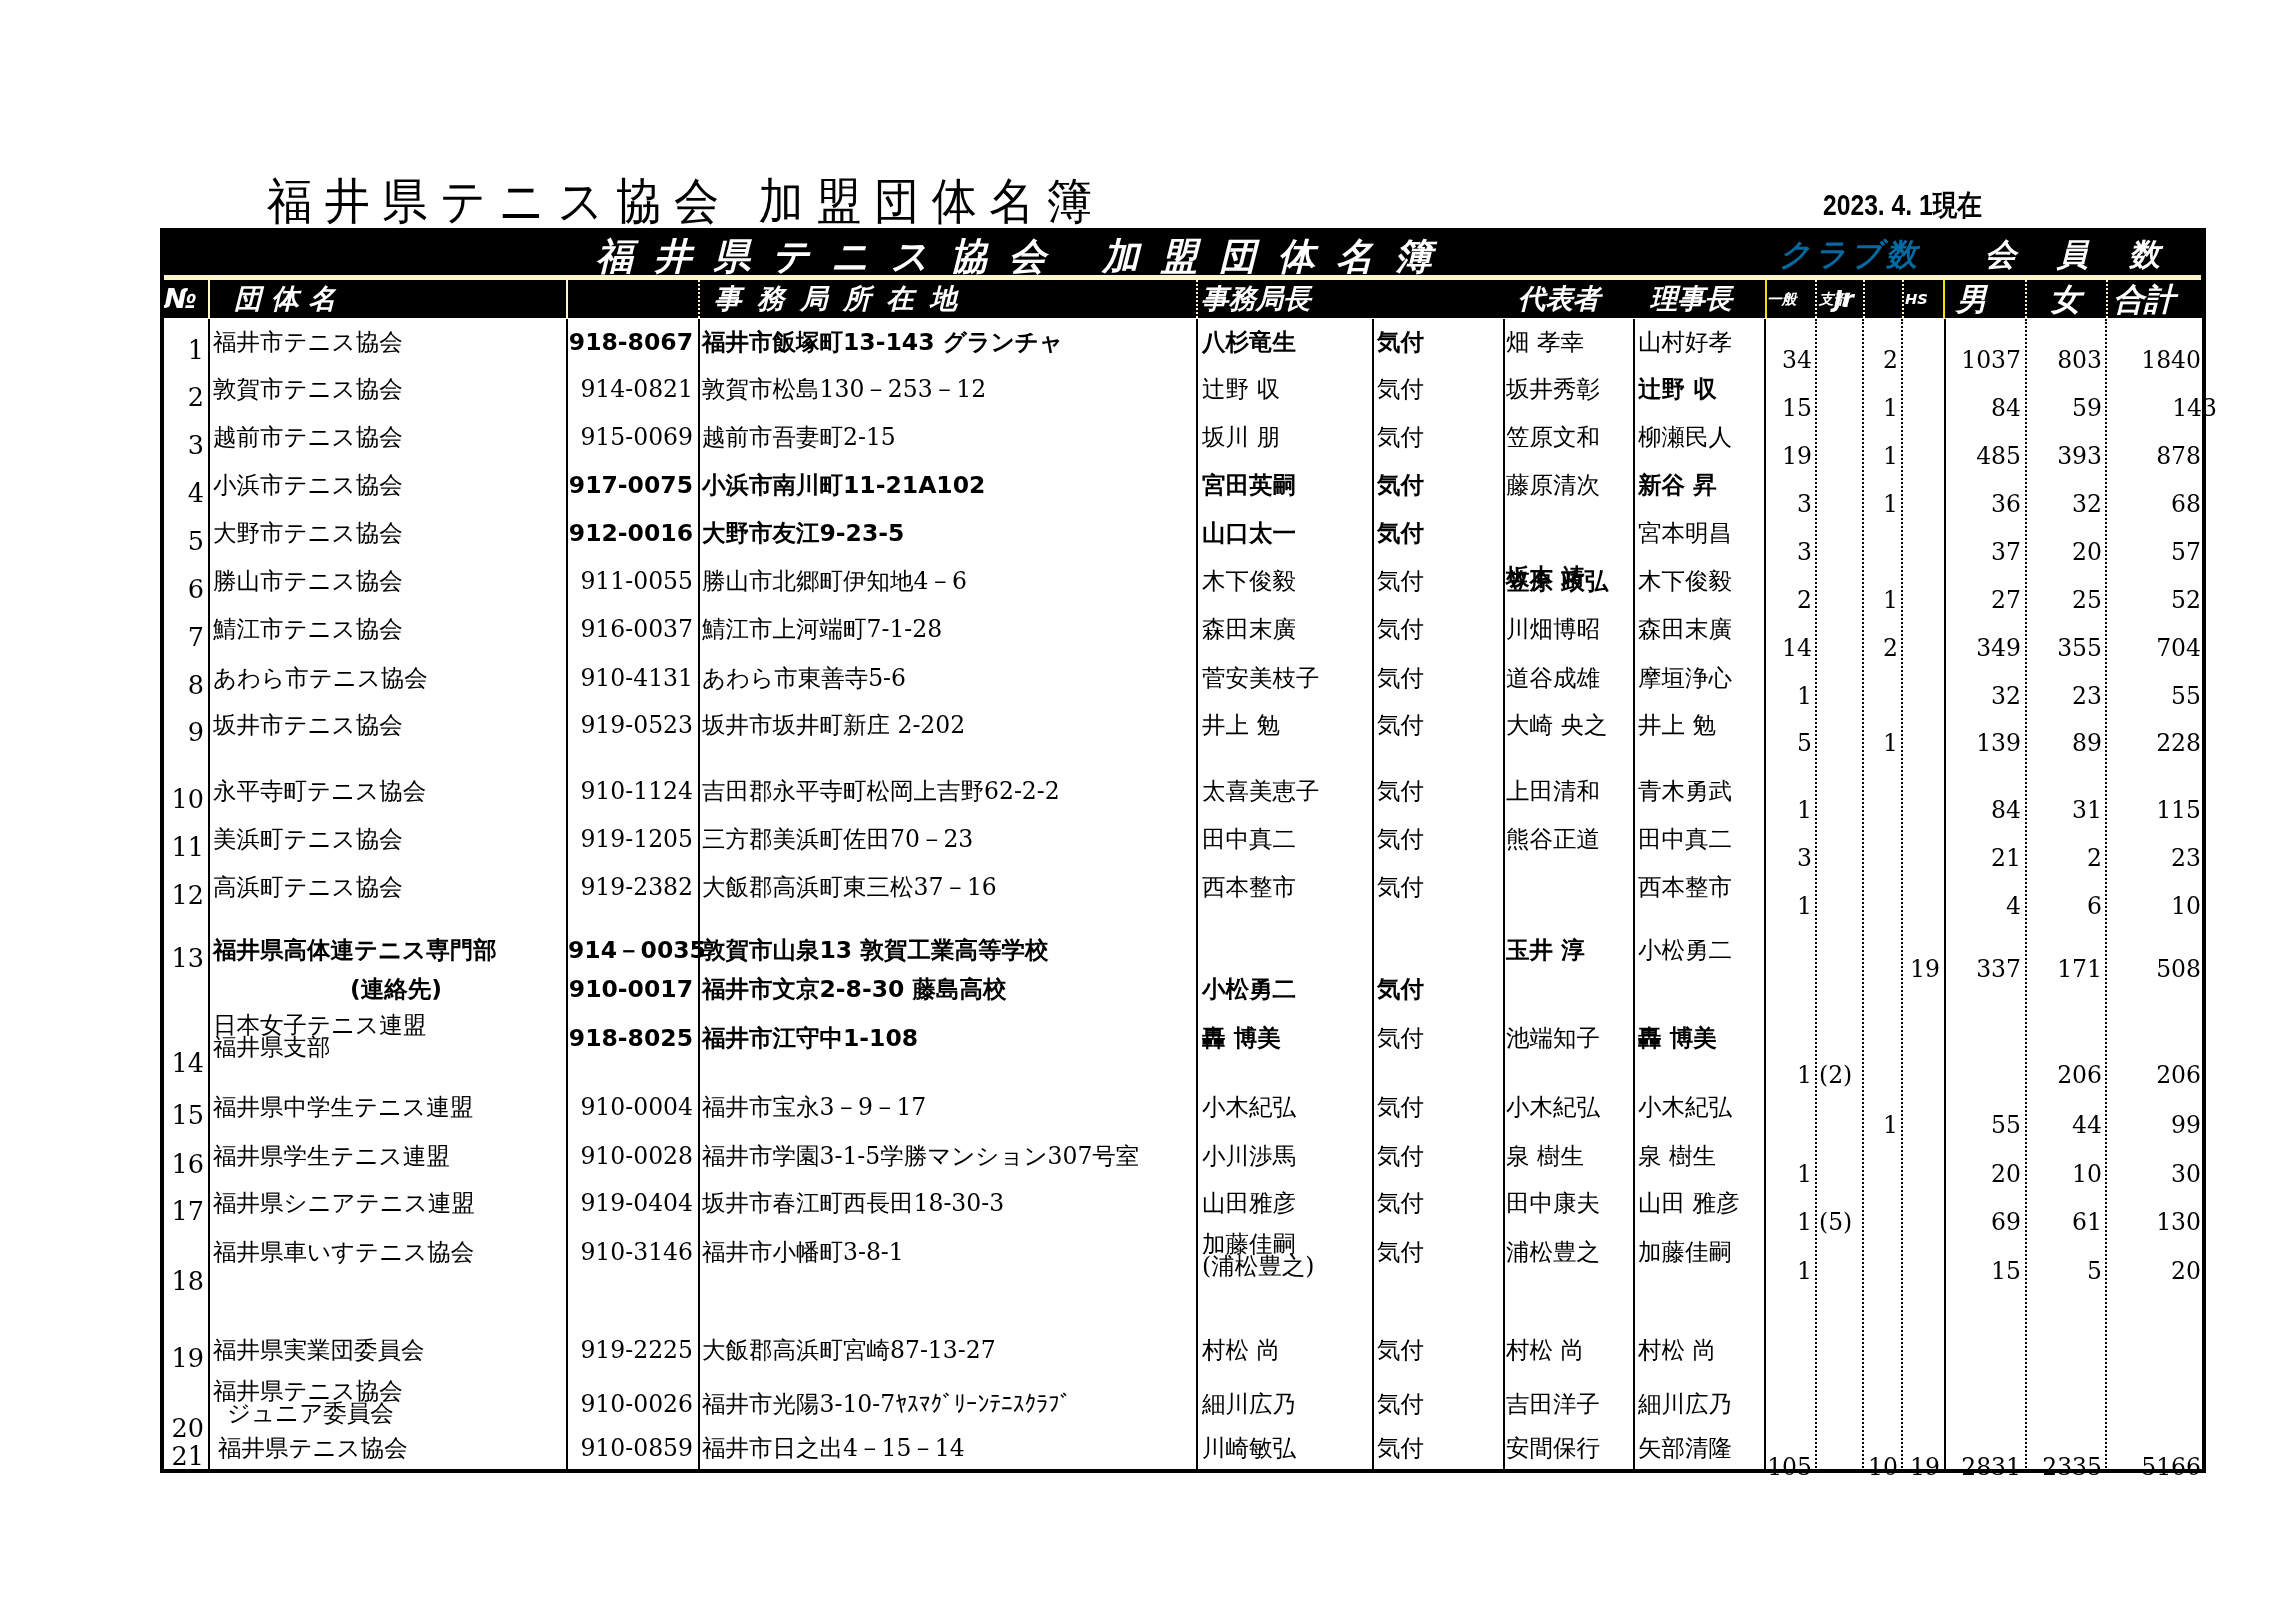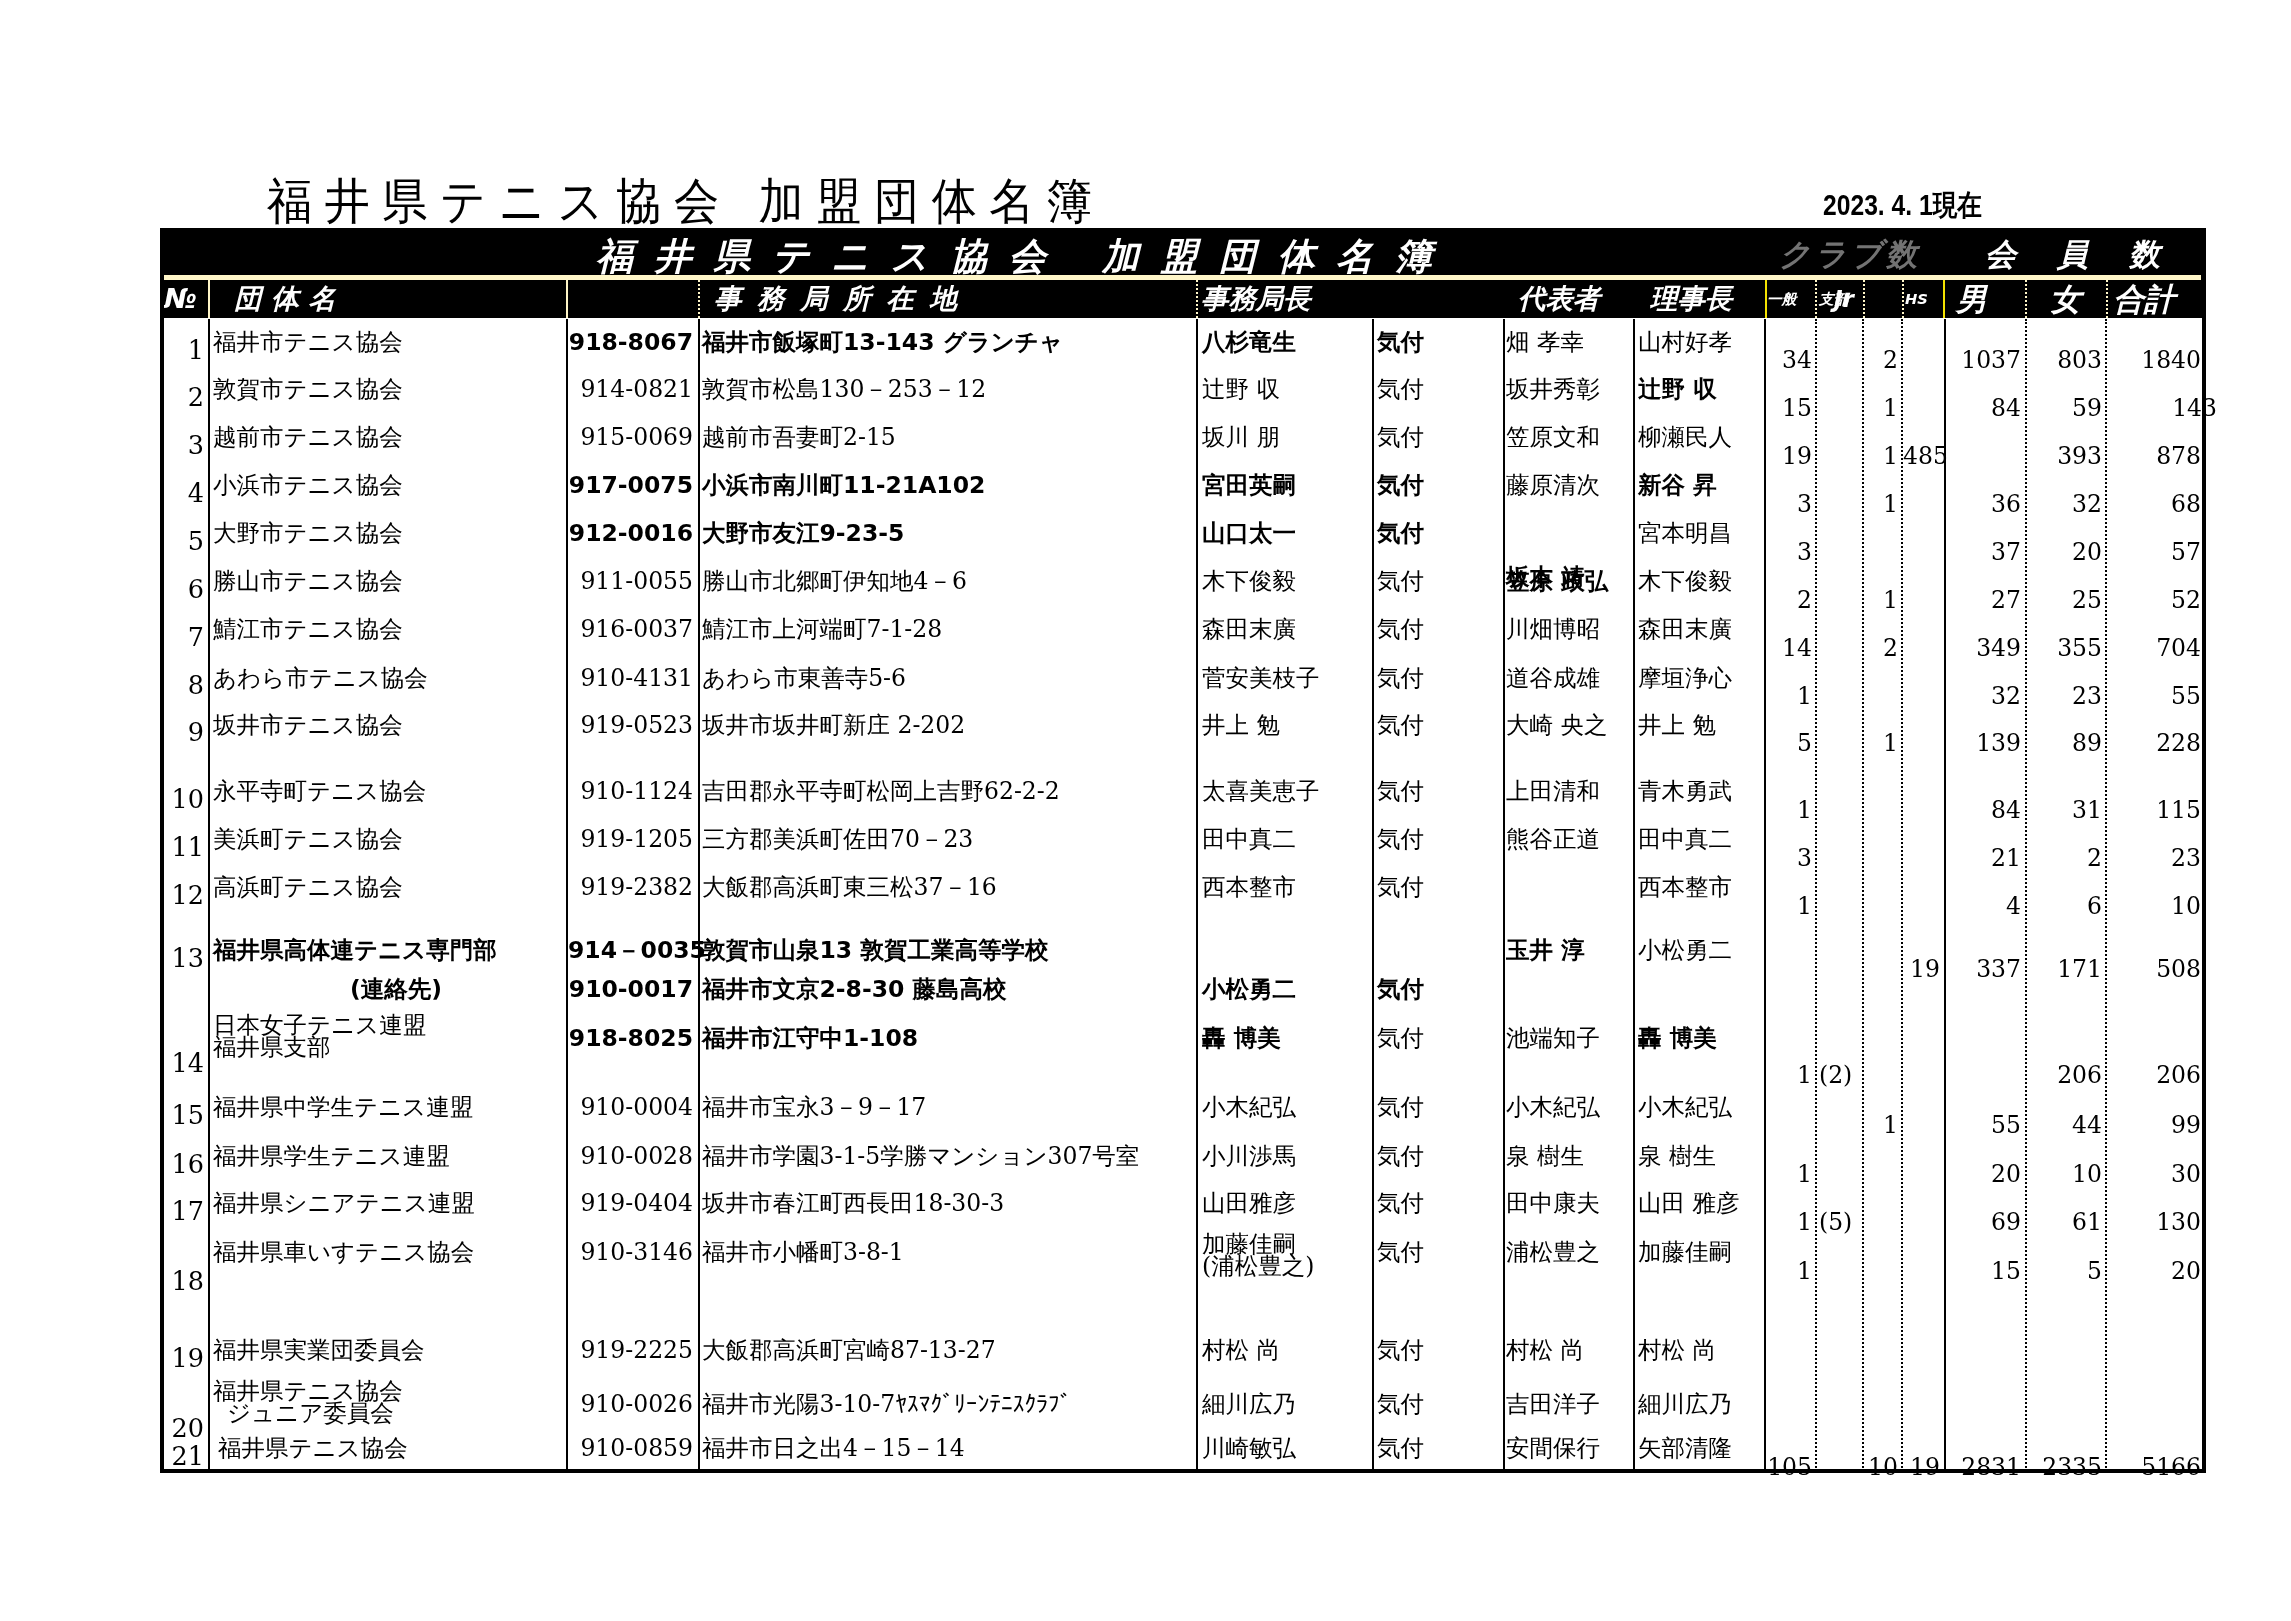--- a/index.html
+++ b/index.html
@@ -2,21 +2,21 @@
 <html><head>
 <meta charset="utf-8">
 <style>
   html, body { margin:0; padding:0; background:#fff; }
   body { width:2292px; height:1621px; position:relative; overflow:hidden; font-family:"DejaVu Serif", serif; color:#000; }
   .page-title { position:absolute; left:267px; top:169px; font-family:"DejaVu Sans", sans-serif; font-size:49px; letter-spacing:13.7px; font-weight:normal; transform:scaleX(0.92); transform-origin:left; white-space:nowrap; }
   .as-of { position:absolute; left:1823px; top:186px; font-family:"Liberation Sans", sans-serif; font-weight:bold; font-size:29px; transform:scaleX(0.85); transform-origin:left; white-space:nowrap; }
   .tbl-wrap { position:absolute; left:160px; top:228px; width:2046px; height:1245px; border:4.9px solid #000; border-top:none; box-sizing:border-box; }
   .hdr { position:absolute; left:160px; top:228px; width:2046px; height:90px; background:#000; }
   .hdr .band-title { position:absolute; left:436px; top:3.9px; color:#fff; font-family:"DejaVu Sans", sans-serif; font-weight:bold; font-style:italic; font-size:37px; letter-spacing:21.6px; white-space:nowrap; }
-  .hdr .club-count { position:absolute; left:1619px; top:5.9px; color:#737373; font-family:"DejaVu Sans", sans-serif; font-weight:bold; font-style:italic; font-size:31px; letter-spacing:3.9px; white-space:nowrap; }
+  .hdr .club-count { position:absolute; left:1619px; top:5.9px; color:#0369a1; font-family:"DejaVu Sans", sans-serif; font-weight:bold; font-style:italic; font-size:31px; letter-spacing:3.9px; white-space:nowrap; }
   .hdr .member-count { position:absolute; left:1825px; top:5.9px; color:#fff; font-family:"DejaVu Sans", sans-serif; font-weight:bold; font-style:italic; font-size:31px; letter-spacing:41px; white-space:nowrap; }
   .hdr .yline { position:absolute; left:0; top:47px; width:2041px; height:4.9px; background:#fff6c8; }
   .hc { position:absolute; top:52px; height:38px; color:#fff; font-family:"DejaVu Sans", sans-serif; font-weight:bold; font-style:italic; white-space:nowrap; font-size:27.4px; line-height:38px; box-sizing:border-box; }
   .hc.sm { font-size:14.7px; }
   .vsep { position:absolute; top:52px; height:38px; width:0; border-left:2px solid #fff6c8; }
   .vsep.dot { border-left:2px dotted #fff6c8; }
   .vsep.y { border-left:2px solid #f4e200; }
   .col-line { position:absolute; top:319px; height:1152px; width:0; border-left:2px solid #000; }
   .col-line.dot { border-left:2px dotted #000; }
   .cell { position:absolute; white-space:nowrap; font-size:23.5px; line-height:25.5px; }
@@ -114,21 +114,21 @@
       <div class="cell no" style="top:433px;left:163px;width:41px;text-align:right;">3</div>
       <div class="cell" style="top:425px;left:213px;">越前市テニス協会</div>
       <div class="cell" style="top:425px;left:568px;width:125px;text-align:right;">915-0069</div>
       <div class="cell" style="top:425px;left:702px;">越前市吾妻町2-15</div>
       <div class="cell" style="top:425px;left:1202px;">坂川 朋</div>
       <div class="cell" style="top:425px;left:1377px;">気付</div>
       <div class="cell" style="top:425px;left:1506px;">笠原文和</div>
       <div class="cell" style="top:425px;left:1638px;">柳瀬民人</div>
       <div class="cell num" style="top:444px;left:1694px;width:118px;text-align:right;">19</div>
       <div class="cell num" style="top:444px;left:1780px;width:118px;text-align:right;">1</div>
-      <div class="cell num" style="top:444px;left:1903px;width:118px;text-align:left;">485</div>
+      <div class="cell num" style="top:444px;left:1903px;width:118px;text-align:right;">485</div>
       <div class="cell num" style="top:444px;left:1984px;width:118px;text-align:right;">393</div>
       <div class="cell num" style="top:444px;left:2083px;width:118px;text-align:right;">878</div>
     </div>
     <div>
       <div class="cell no" style="top:481px;left:163px;width:41px;text-align:right;">4</div>
       <div class="cell" style="top:473px;left:213px;">小浜市テニス協会</div>
       <div class="cell b" style="top:473px;left:568px;width:125px;text-align:right;">917-0075</div>
       <div class="cell b" style="top:473px;left:702px;">小浜市南川町11-21A102</div>
       <div class="cell b" style="top:473px;left:1202px;">宮田英嗣</div>
       <div class="cell b" style="top:473px;left:1377px;">気付</div>

